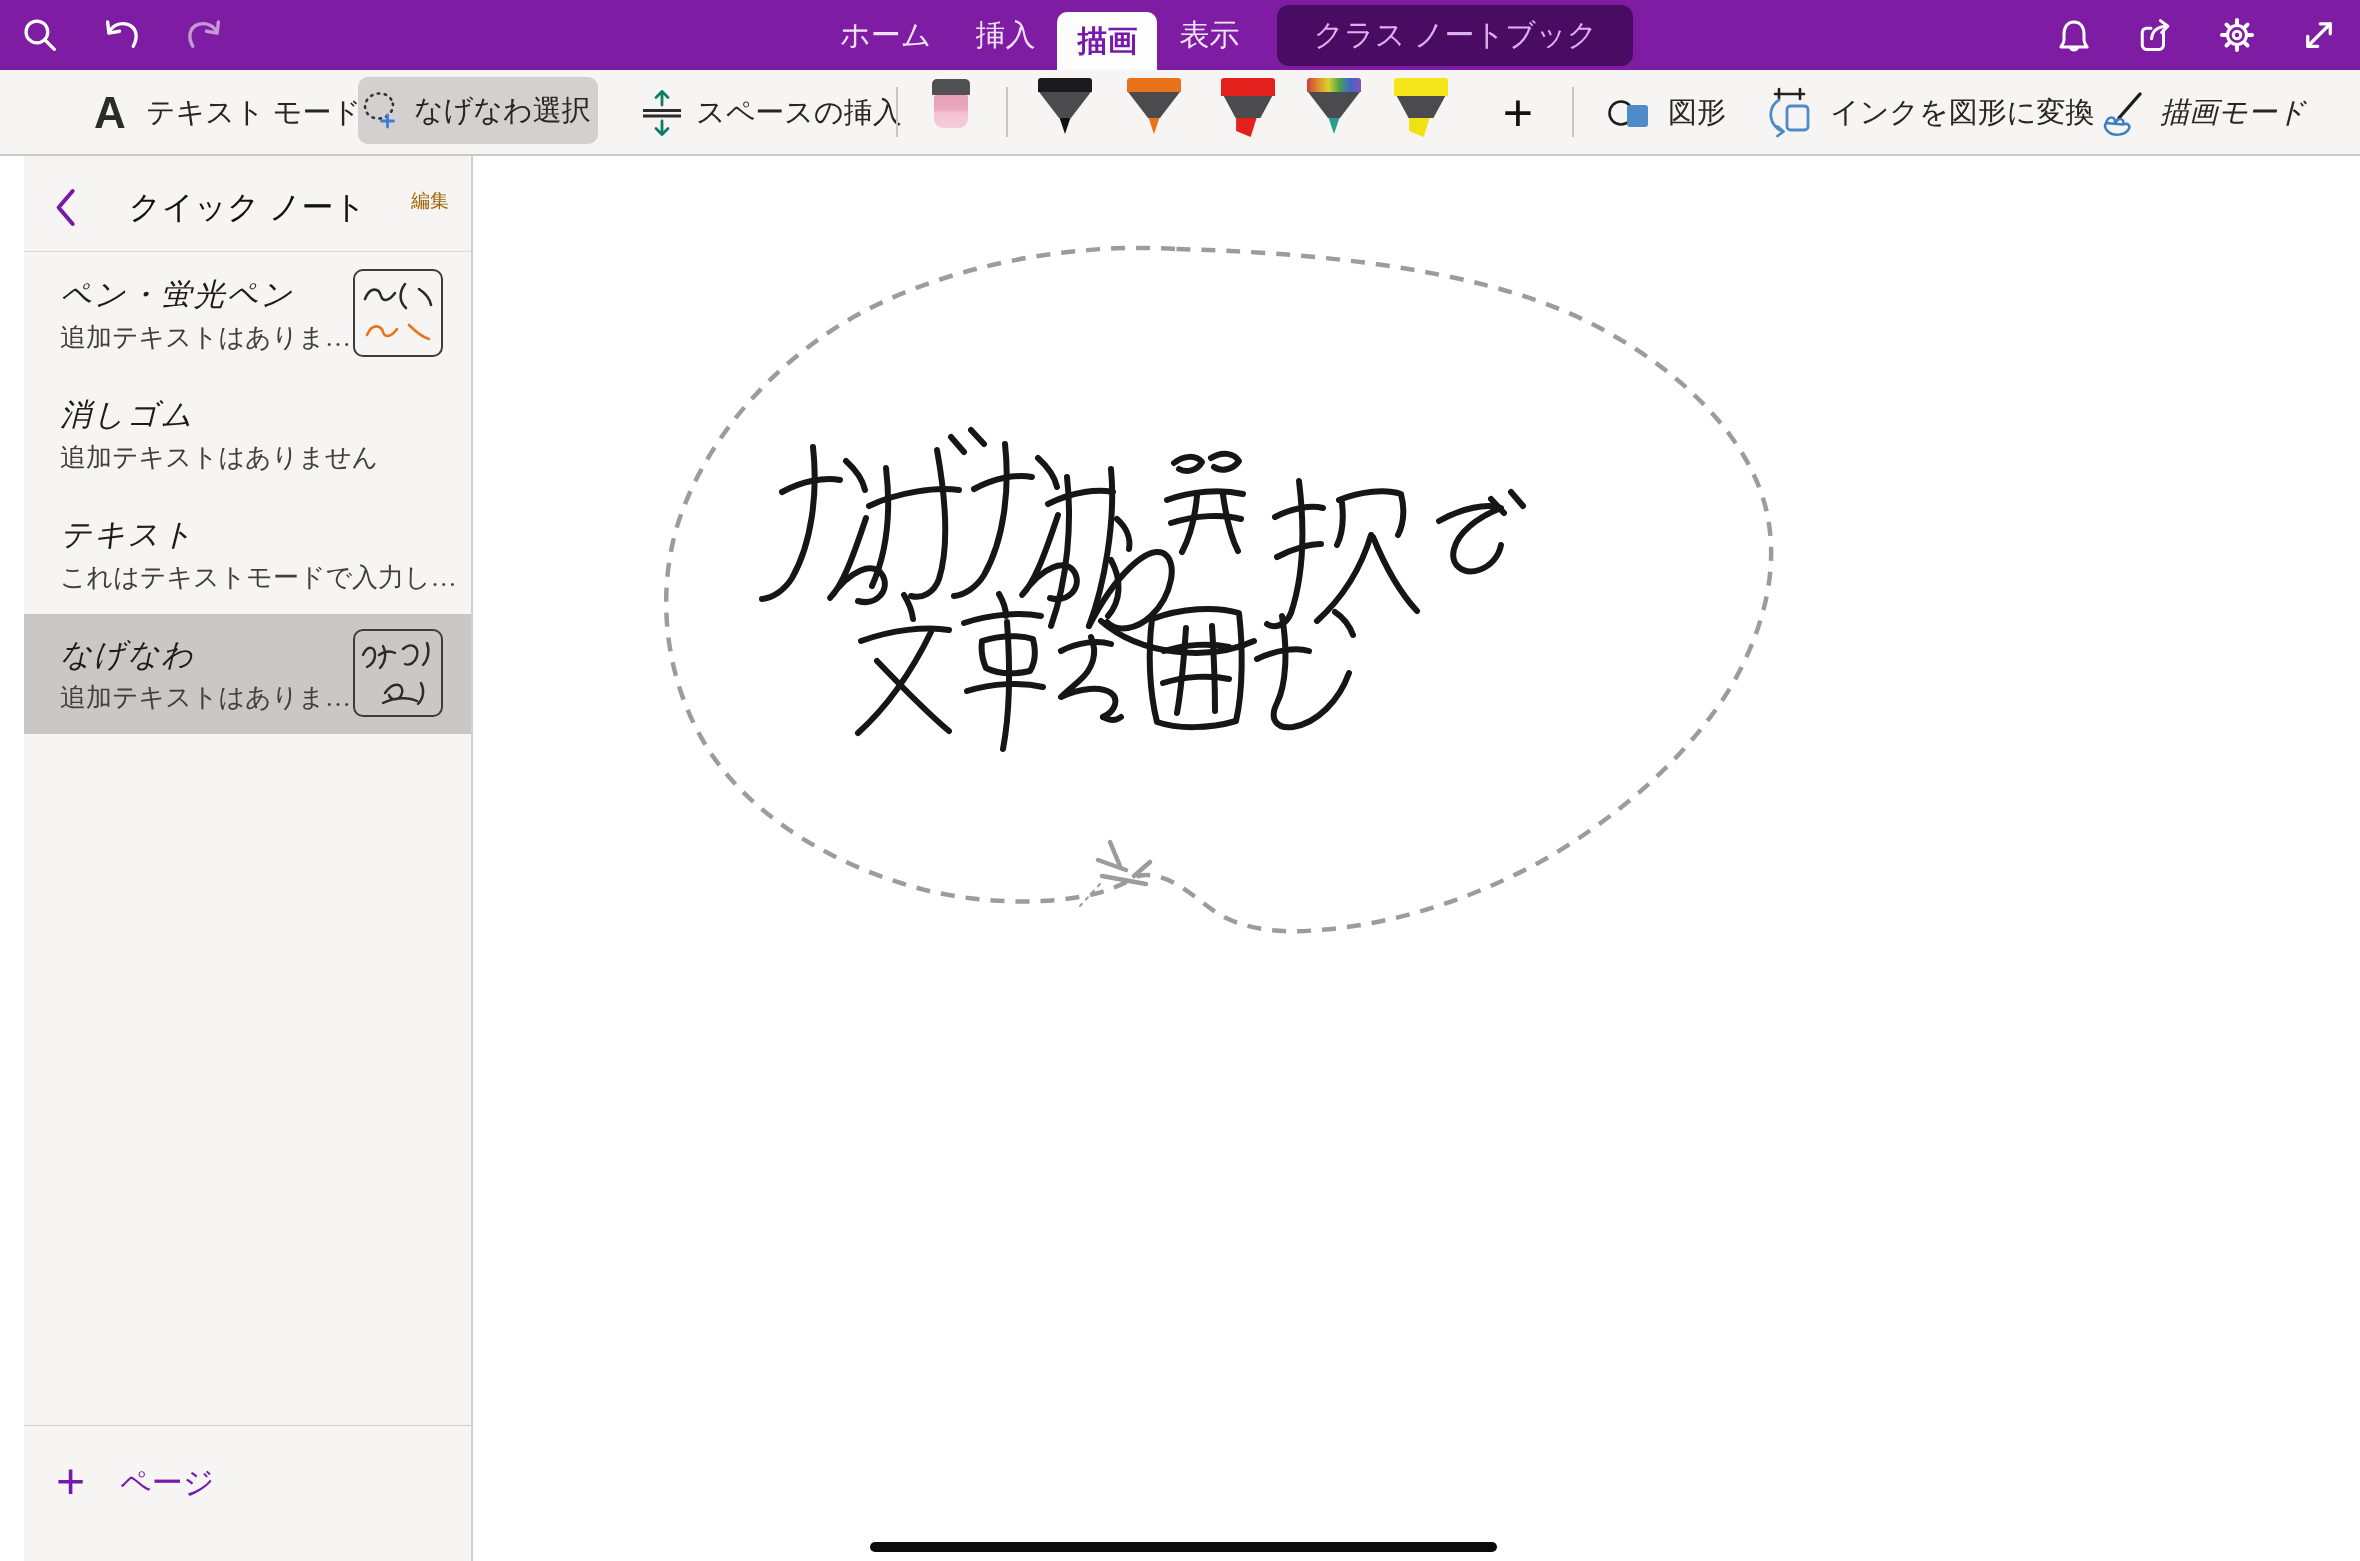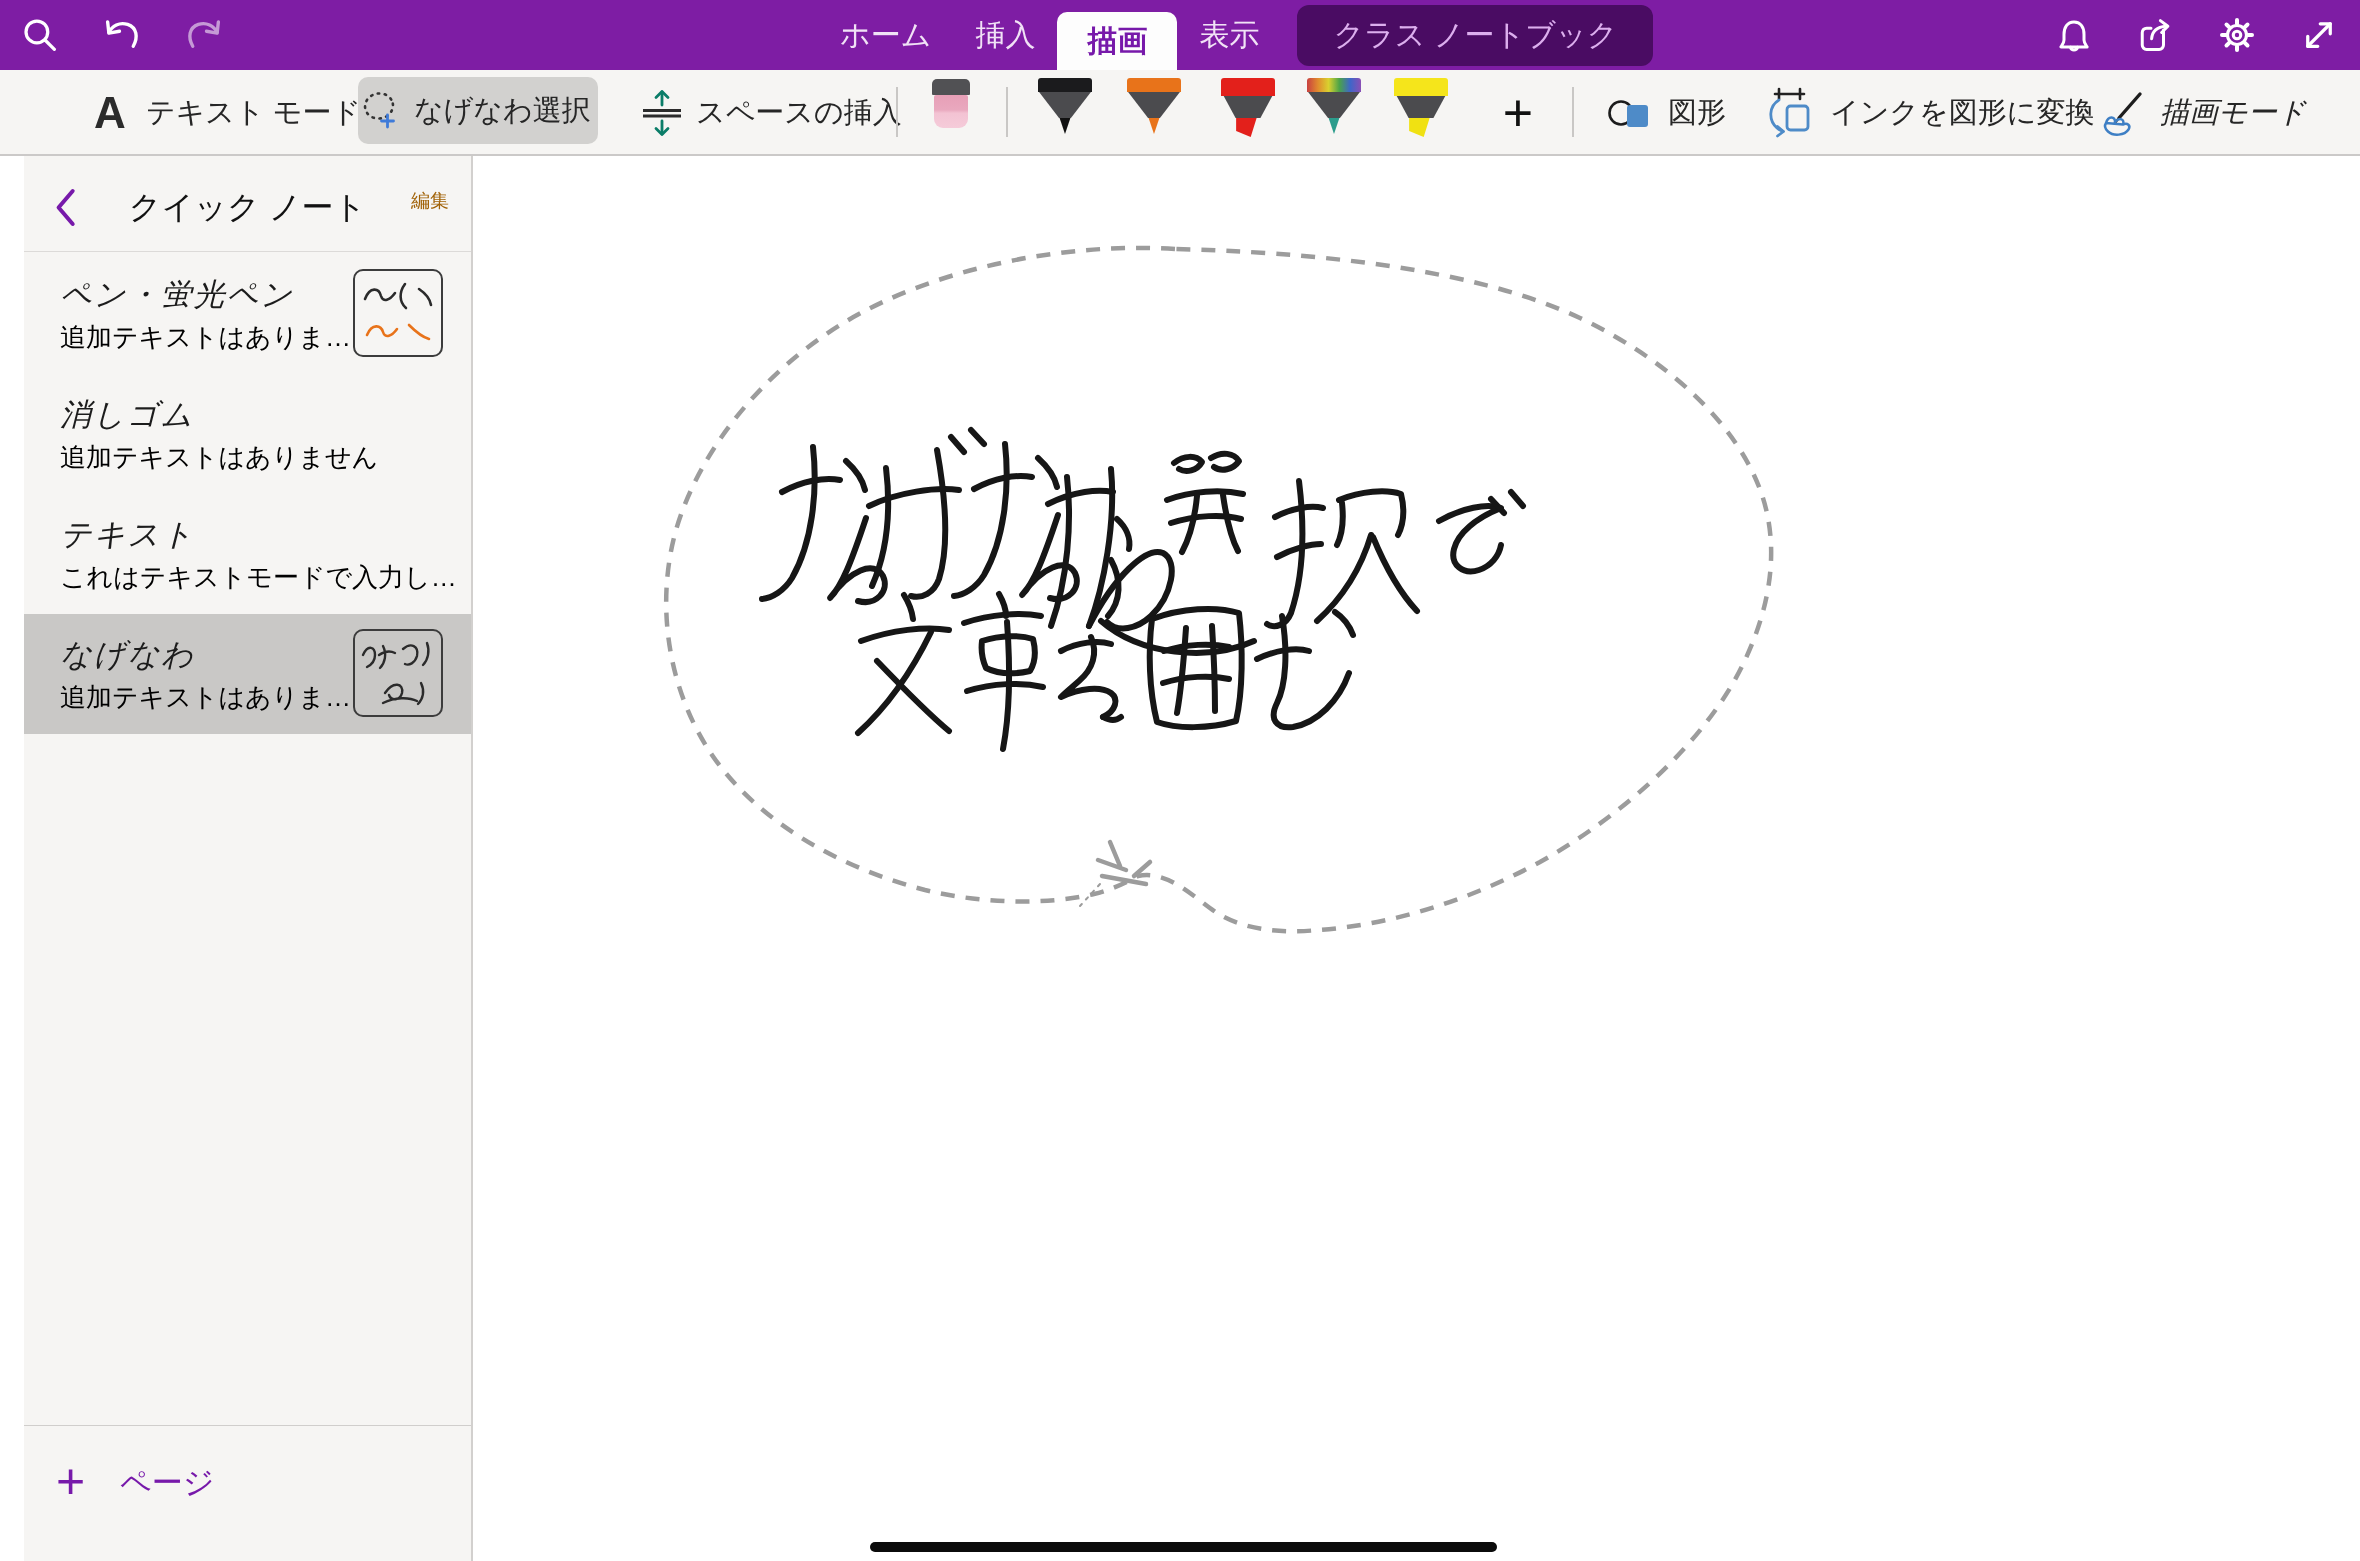--- a/index.html
+++ b/index.html
@@ -6,21 +6,21 @@
   html,body { width:2360px; height:1561px; overflow:hidden; }
   body { font-family:"Liberation Sans","DejaVu Sans",sans-serif; background:#fff; position:relative; }
   .app { position:absolute; inset:0; width:2360px; height:1561px; }
 
   
   .topbar { position:absolute; left:0; top:0; width:2360px; height:70px; background:#7E1DA4; z-index:30; }
   .tb-icon { position:absolute; top:15px; width:40px; height:40px; cursor:pointer; }
   .tb-icon svg { width:40px; height:40px; display:block; }
   .tabs { position:absolute; left:818px; top:0; height:70px; display:flex; align-items:stretch; }
   .tab { display:flex; align-items:center; padding:0 22px; color:#F1E2F6; font-size:30px; cursor:pointer; white-space:nowrap; }
-  .tab.selected { background:#FDFDFD; color:#7719AA; border-radius:10px 10px 0 0; margin-top:12px; padding:0 30px; font-weight:bold; }
+  .tab.selected { background:#FDFDFD; color:#7719AA; border-radius:10px 10px 0 0; margin-top:12px; padding:0 20px; font-weight:bold; }
   .tab.dark { background:#4A0C63; border-radius:12px; margin:5px 0 4px 16px; padding:0 36px; color:#DCAFEE; }
 
   
   .ribbon { position:absolute; left:0; top:70px; width:2360px; height:86px; background:#F6F5F3; border-bottom:2px solid #CBC9C8; z-index:20; }
   .rb-label { position:absolute; top:0; height:86px; display:flex; align-items:center; font-size:29px; color:#262626; white-space:nowrap; }
   .vsep { position:absolute; top:17px; height:50px; width:2px; background:#C9C7C5; }
   .lasso-btn { position:absolute; left:358px; top:7px; width:240px; height:67px; background:#D2D1CF; border-radius:10px; display:flex; align-items:center; padding-left:0; cursor:pointer; }
   .lasso-btn .rb-text { font-size:29px; color:#262626; margin-left:10px; white-space:nowrap; }
   .ico { display:block; }
 
@@ -38,21 +38,21 @@
 
   
   .sidebar { position:absolute; left:0; top:156px; width:449px; height:1405px; background:#F6F5F3; border-right:2px solid #D2D0CE; z-index:10;margin-left:24px; }
   .sb-header { position:absolute; left:0; top:0; width:447px; height:96px; border-bottom:1px solid #DCDAD8; }
   .sb-title { position:absolute; left:0; top:30px; width:100%; text-align:center; font-size:32px; color:#111; }
   .sb-edit { position:absolute; right:22px; top:32px; font-size:19px; color:#a16207; cursor:pointer; }
   .sb-back { position:absolute; left:24px; top:28px; width:40px; height:40px; cursor:pointer; }
   .sb-item { position:absolute; left:0; width:447px; height:120px; cursor:pointer; }
   .sb-item.selected { background:#C9C8C6; }
   .sb-item .t { position:absolute; left:36px; top:20px; font-size:31px; color:#1c1c1c; font-style:italic; letter-spacing:2px; }
-  .sb-item .s { position:absolute; left:36px; top:66px; font-size:26px; color:#000000; white-space:nowrap; }
+  .sb-item .s { position:absolute; left:36px; top:66px; font-size:26px; color:#404040; white-space:nowrap;font-family:Liberation Serif, serif; }
   .thumb { position:absolute; right:28px; top:15px; width:90px; height:88px; border:2.5px solid #3c3c3c; border-radius:10px; overflow:hidden; }
   .sb-bottom-divider { position:absolute; left:0; top:1269px; width:447px; height:1px; background:#D0CECC; }
   .add-page { position:absolute; left:0; top:1270px; width:447px; height:110px; cursor:pointer; }
   .add-page .pl { position:absolute; left:96px; top:36px; font-size:31px; color:#7719AA; }
   .add-page .pi { position:absolute; left:32px; top:26px; font-size:50px; font-weight:200; color:#7719AA; }
 
   
   .canvas { position:absolute; left:451px; top:156px; width:1909px; height:1405px; background:#FFFFFF; }
   .ink-svg { position:absolute; left:0; top:0; width:2360px; height:1561px; z-index:5; pointer-events:none; }
   .home-indicator { position:absolute; left:870px; top:1542px; width:627px; height:10px; border-radius:5px; background:#0B0B0B; z-index:40; cursor:pointer; }

